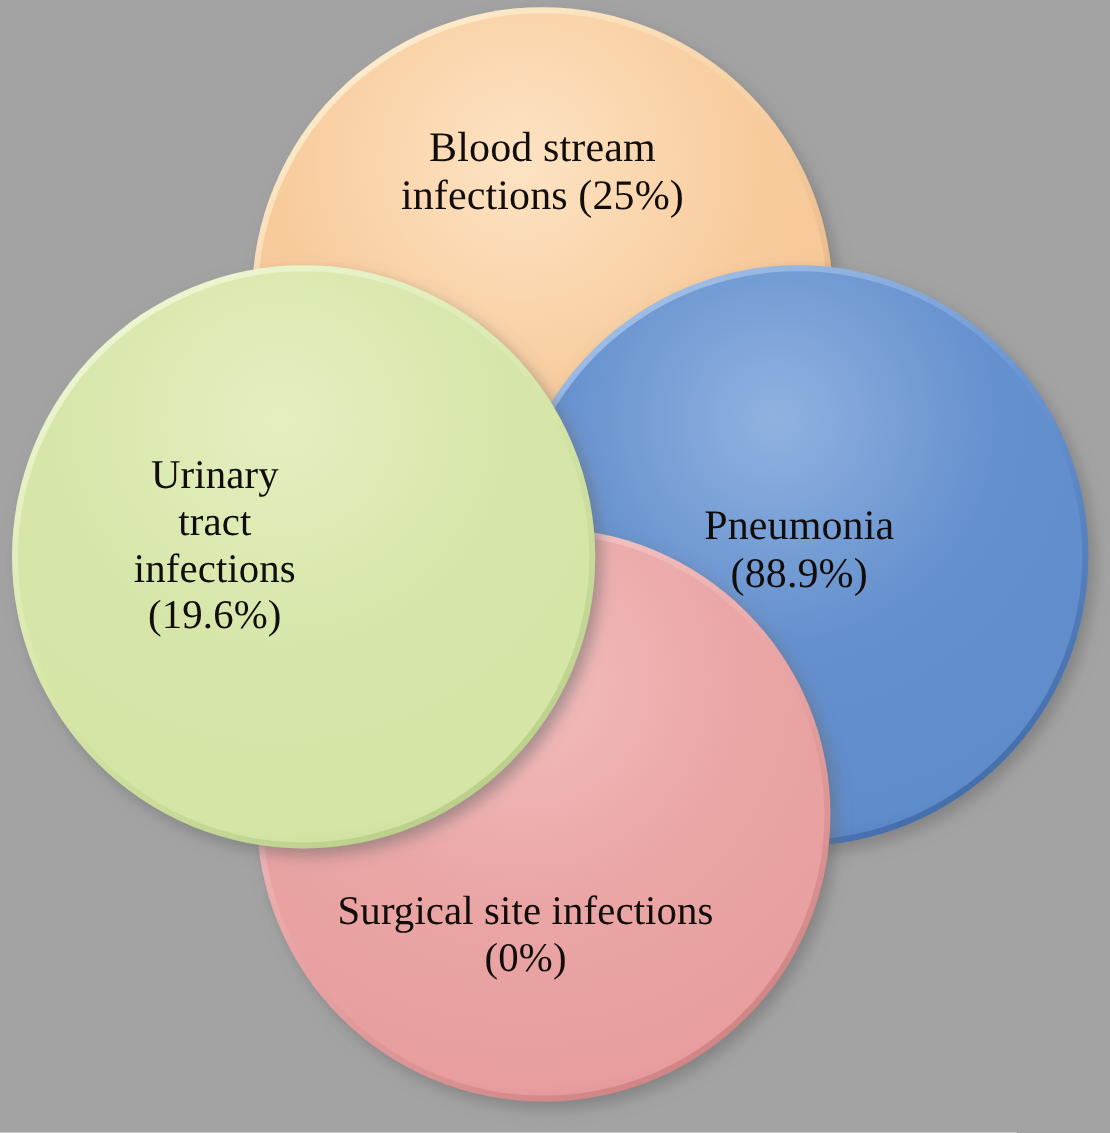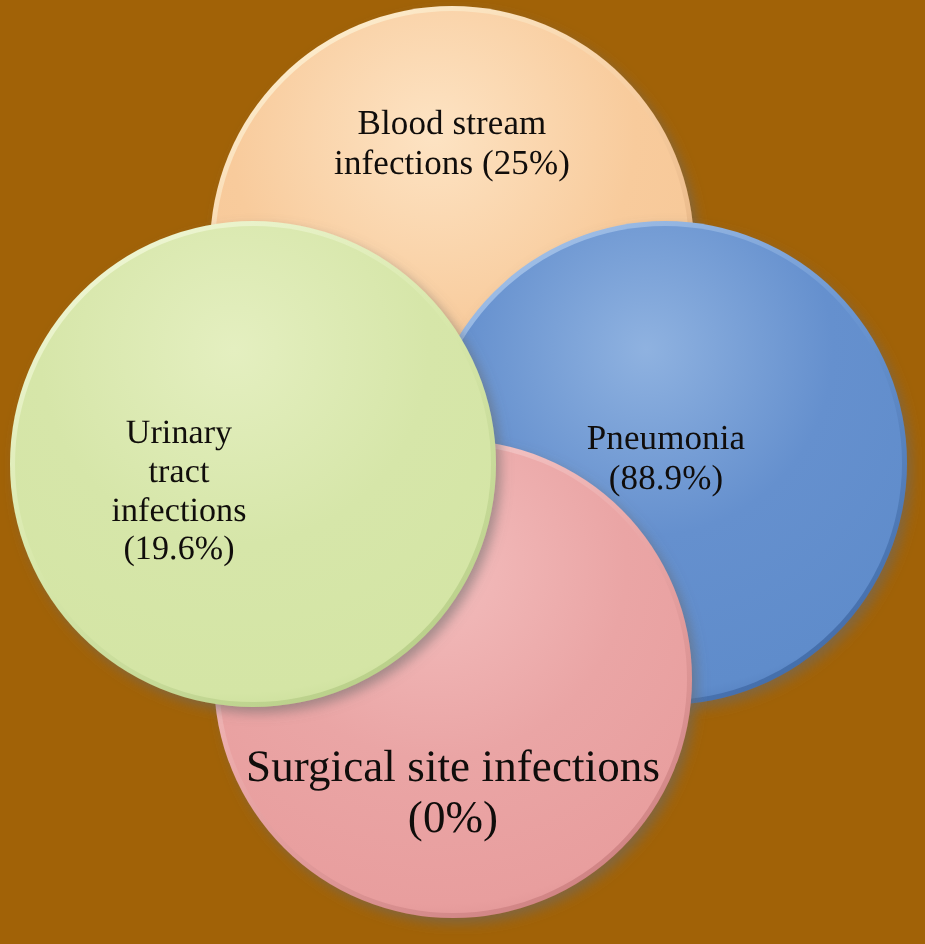--- a/index.html
+++ b/index.html
@@ -8,21 +8,21 @@
     padding: 0;
     background: #ffffff;
   }
   body {
     font-family: "Liberation Serif", "DejaVu Serif", serif;
   }
   #canvas {
     position: relative;
     width: 925px;
     height: 944px;
-    background: #a16207;
+    background: #a3a3a3;
     overflow: hidden;
   }
   svg#venn {
     position: absolute;
     left: 0;
     top: 0;
     width: 925px;
     height: 944px;
     display: block;
   }
@@ -51,28 +51,27 @@
     top: 418px;
     width: 272px;
     font-size: 35px;
   }
   
   #label-urinary {
     left: 57px;
     top: 378px;
     width: 244px;
     font-size: 34px;
-    margin-top: 36px;
   }
   
   #label-surgical {
-    left: 243px;
+    left: 228px;
     top: 741px;
     width: 420px;
-    font-size: 45px;
+    font-size: 34px;
   }
 </style>
 </head>
 <body>
 
 <div id="canvas">
 
   <svg id="venn" viewBox="0 0 925 944" xmlns="http://www.w3.org/2000/svg">
     <defs>
 

